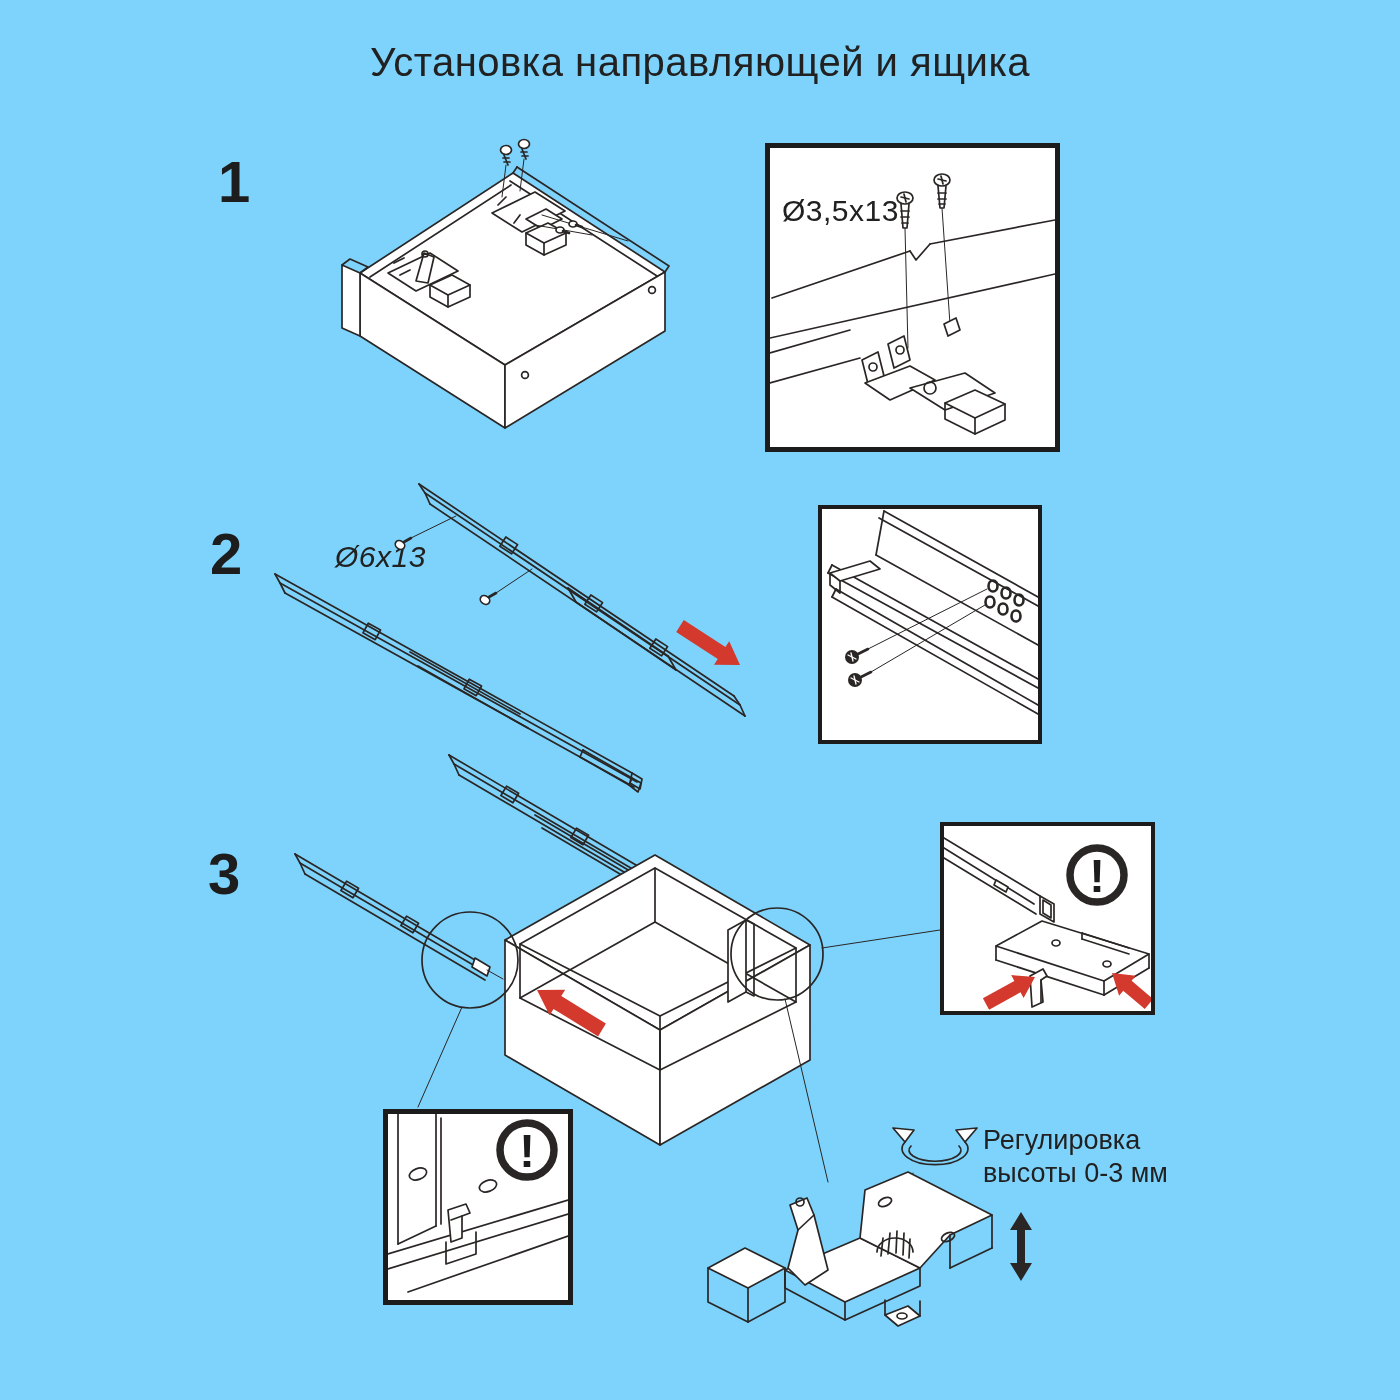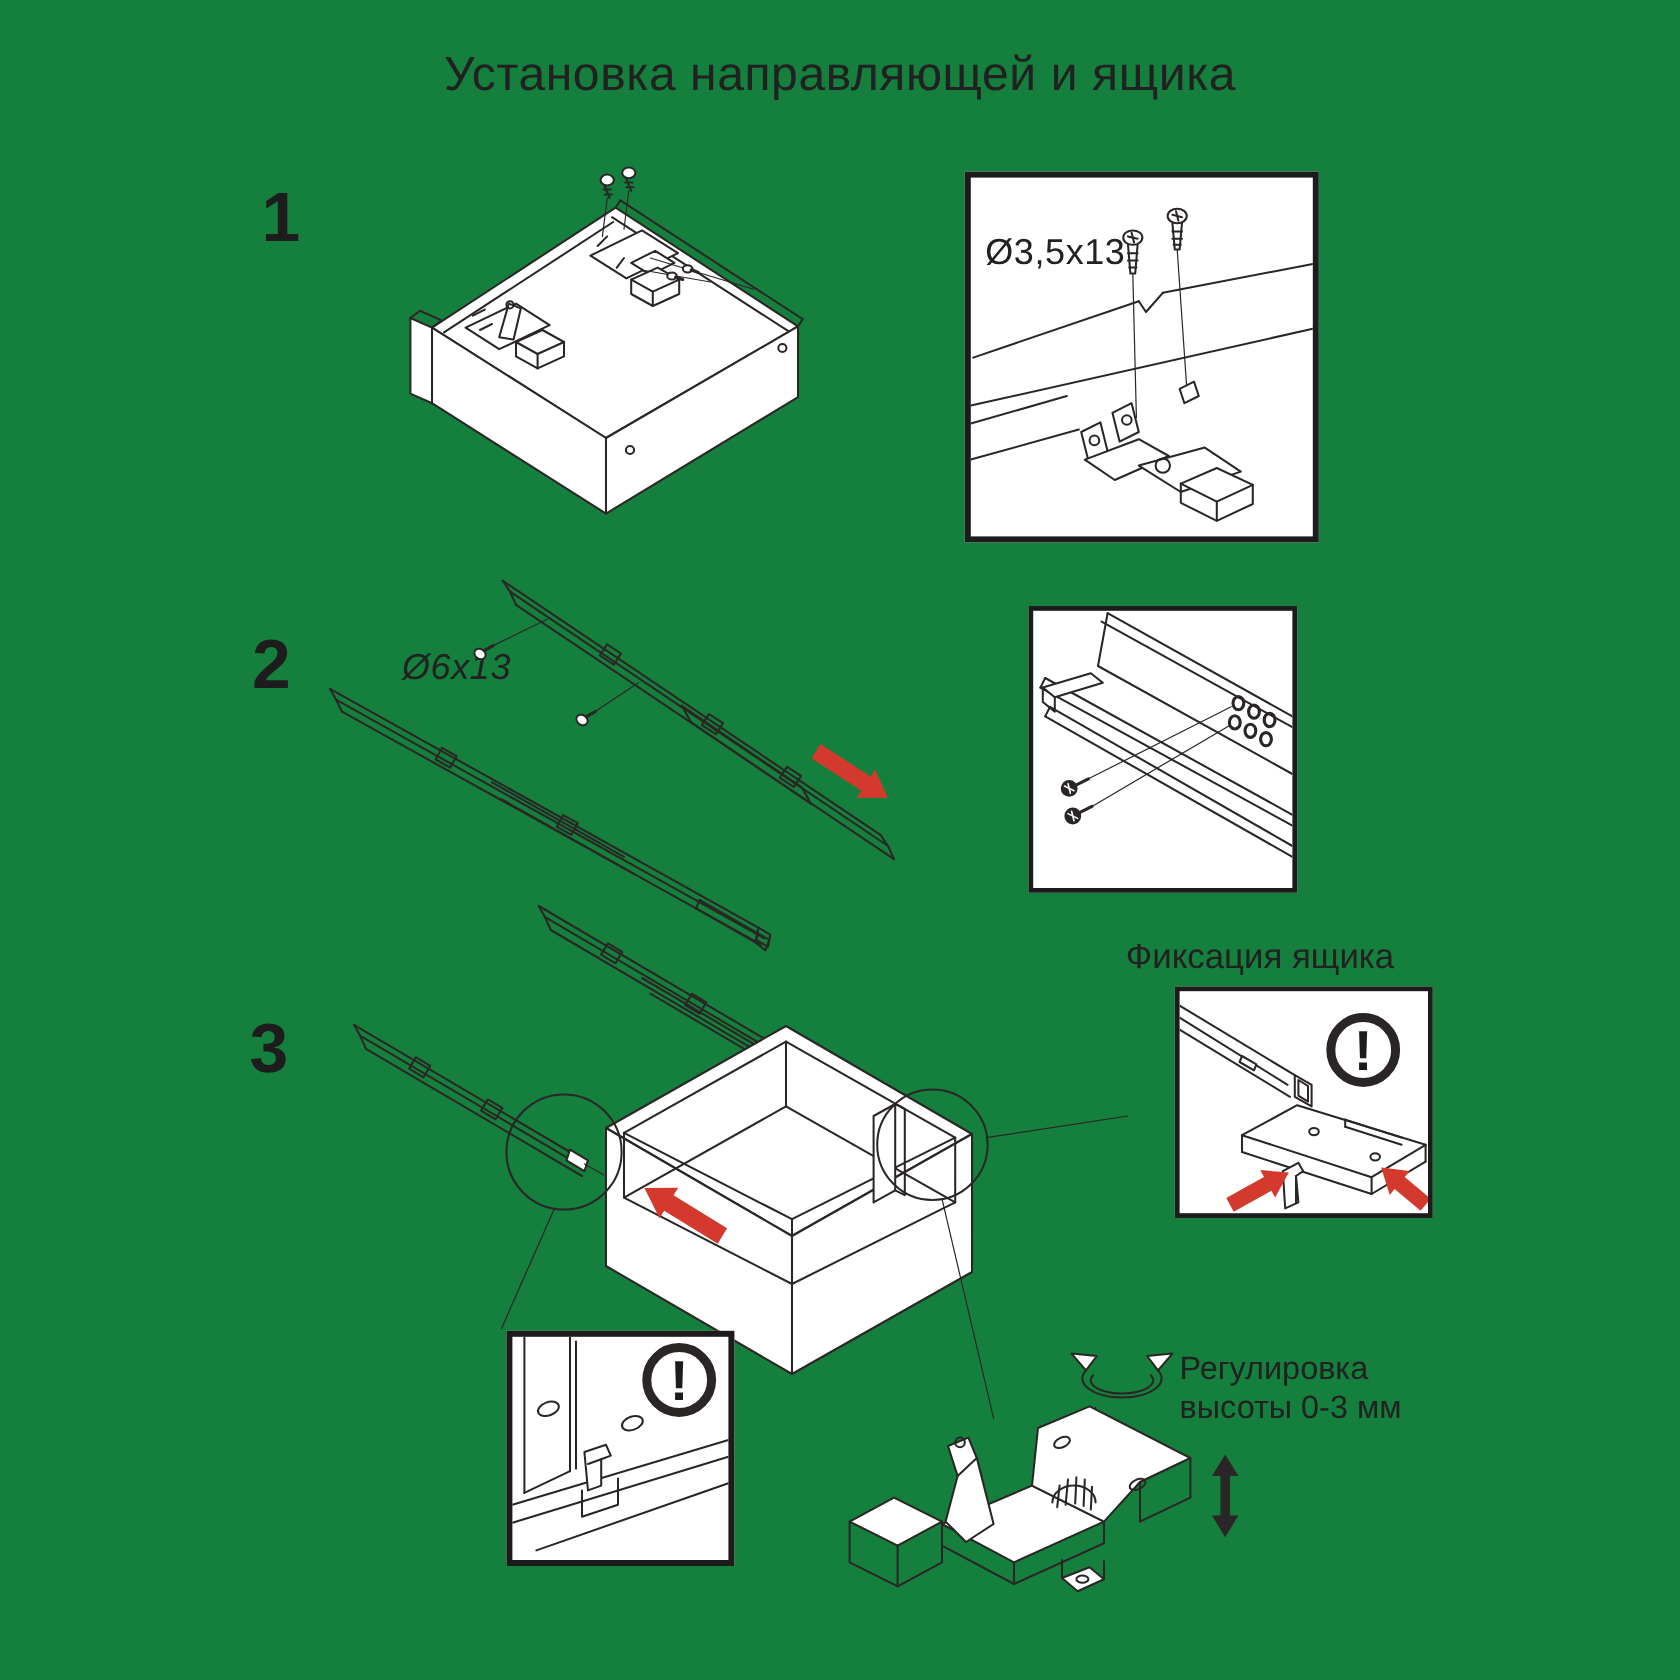--- a/index.html
+++ b/index.html
@@ -1,24 +1,24 @@
 <!DOCTYPE html>
 <html><head>
 <meta charset="utf-8">
 <style>
   html,body{margin:0;padding:0;background:#ffffff;}
-  .canvas{position:relative;width:1400px;height:1400px;background:#15803d;overflow:hidden;
+  .canvas{position:relative;width:1400px;height:1400px;background:#7dd3fc;overflow:hidden;
           font-family:"Liberation Sans",sans-serif;color:#222;}
   .abs{position:absolute;}
   .title{left:0;right:0;top:40px;text-align:center;font-size:40px;font-weight:500;color:#212121;letter-spacing:.5px;}
   .stepnum{font-size:58px;font-weight:600;color:#1d1d1d;}
   .sizelabel{font-size:30px;font-weight:500;color:#212121;letter-spacing:.5px;}
   .boxtitle{font-size:29px;font-weight:500;color:#212121;text-align:center;}
   .adjlabel{font-size:27px;font-weight:500;color:#212121;line-height:33px;}
-  .dbox{position:absolute;background:#fff;border:5px solid #1c1c1c;box-sizing:border-box;margin-left:39px;}
+  .dbox{position:absolute;background:#fff;border:5px solid #1c1c1c;box-sizing:border-box;}
   .dbox.b4{border-width:4px;}
   svg{display:block;}
   .art line,.art path,.art polyline,.art polygon,.art circle,.art ellipse,.art rect{
       fill:none;stroke:#2a2625;stroke-width:1.7;stroke-linejoin:round;stroke-linecap:round;}
   .art .fw{fill:#ffffff;}
   .art .dk{fill:#2a2625;stroke:none;}
   .art .red{fill:#d3392c;stroke:none;}
   .art .thin{stroke-width:1;}
   .art .th2{stroke-width:2.6;}
   .art .wring{stroke-width:7.5;}
@@ -283,21 +283,20 @@
     </g>
     <polygon class="red" points="325.9,283.6 281.3,256.1 285.2,249.8 257,250 269.6,275.3 273.5,268.9 318.1,296.4"></polygon>
 
     <circle cx="190" cy="220" r="48"></circle>
     <circle cx="497" cy="214" r="46"></circle>
     <line class="thin" x1="182" y1="267" x2="138" y2="367"></line>
     <line class="thin" x1="542" y1="208" x2="660" y2="190"></line>
     <line class="thin" x1="505" y1="259" x2="548" y2="442"></line>
   </svg>
 
-  <div class="abs boxtitle" style="left:930px;top:782px;width:240px;">Фиксация ящика</div>
 
   <div class="dbox b4" style="left:940px;top:822px;width:215px;height:193px;">
     <svg class="art" width="207" height="185" viewBox="0 0 207 185">
       <g>
         <line x1="0" y1="12" x2="96" y2="70"></line>
         <line x1="0" y1="22" x2="90" y2="78"></line>
         <line x1="0" y1="32" x2="92" y2="88"></line>
         <polygon class="fw" points="96,70 110,78 110,96 96,88"></polygon>
         <polygon points="99,74 107,79 107,92 99,87"></polygon>
         <polygon class="fw" points="52,54 64,61 62,66 50,59"></polygon>

